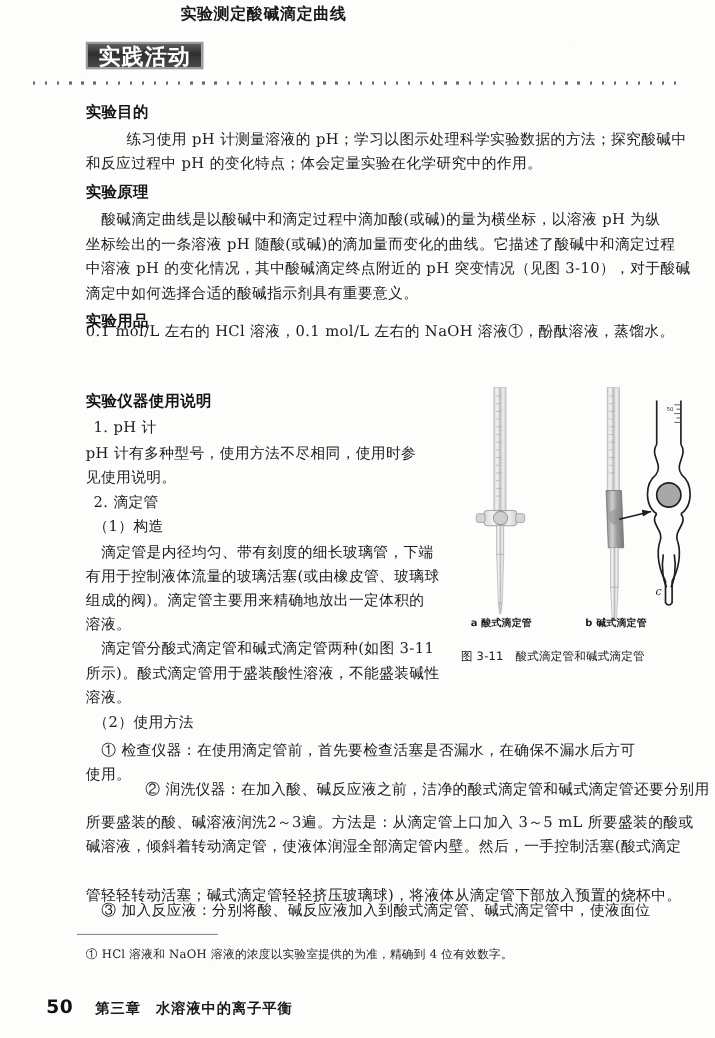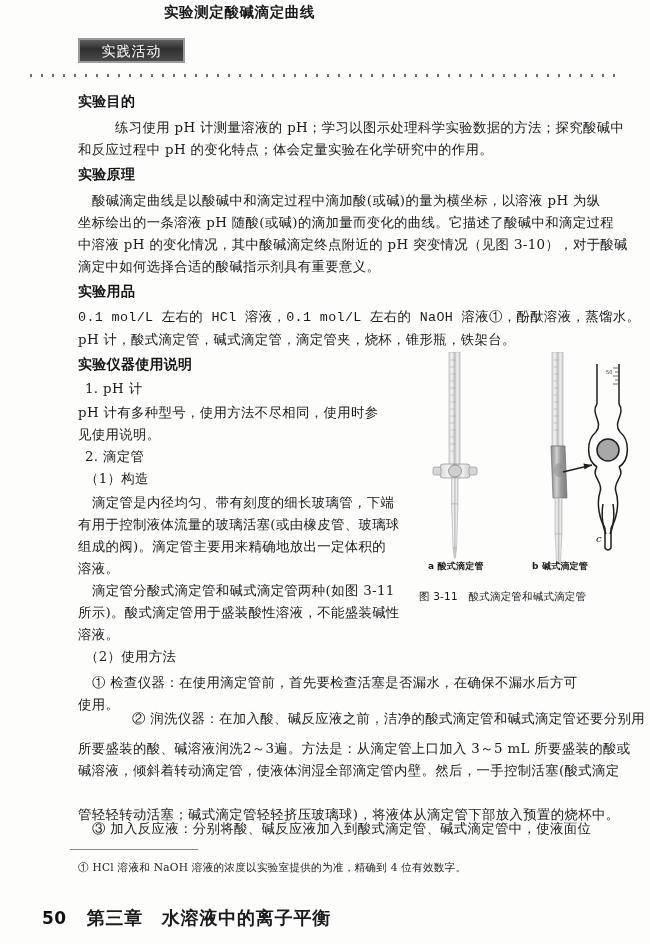--- a/index.html
+++ b/index.html
@@ -51,22 +51,22 @@
     background: linear-gradient(180deg, #5e5e5e 0%, #2f2f2f 42%, #4a4a4a 100%);
     border: 2px solid #9a9a9a;
     box-sizing: border-box;
     display: flex;
     align-items: center;
     justify-content: center;
   }
   .banner-text {
     color: #ffffff;
     font-family: "DejaVu Sans", "Liberation Sans", sans-serif;
-    font-weight: normal;
-    font-size: 14px;
+    font-weight: bold;
+    font-size: 20px;
     letter-spacing: 1px;
     line-height: 1;
   }
   .header-title {
     position: absolute;
     left: 164px;
     top: 3px;
     font-family: "DejaVu Sans", "Liberation Sans", sans-serif;
     font-weight: bold;
     font-size: 14.5px;
@@ -189,21 +189,21 @@
   .page-num {
     font-family: "DejaVu Sans", "Liberation Sans", sans-serif;
     font-weight: bold;
     font-size: 17px;
     color: #111111;
     letter-spacing: 0.5px;
   }
   .footer-chapter {
     font-family: "DejaVu Sans", "Liberation Sans", sans-serif;
     font-weight: bold;
-    font-size: 18px;
+    font-size: 13px;
     color: #1a1a1a;
     letter-spacing: 0.8px;
   }
 </style>
 </head>
 <body>
 
 <div class="page-scan"></div>
 
 <div class="content">
@@ -220,22 +220,21 @@
   <div class="para" style="left:92px; top:117px;margin-left:23px;">练习使用 pH 计测量溶液的 pH；学习以图示处理科学实验数据的方法；探究酸碱中</div>
   <div class="para" style="left:78px; top:139px;">和反应过程中 pH 的变化特点；体会定量实验在化学研究中的作用。</div>
 
   <div class="sec-head" style="left:78px; top:166px;">实验原理</div>
   <div class="para" style="left:92px; top:190px;">酸碱滴定曲线是以酸碱中和滴定过程中滴加酸(或碱)的量为横坐标，以溶液 pH 为纵</div>
   <div class="para" style="left:78px; top:212px;">坐标绘出的一条溶液 pH 随酸(或碱)的滴加量而变化的曲线。它描述了酸碱中和滴定过程</div>
   <div class="para" style="left:78px; top:234px;">中溶液 pH 的变化情况，其中酸碱滴定终点附近的 pH 突变情况（见图 3-10），对于酸碱</div>
   <div class="para" style="left:78px; top:256px;font-family:Liberation Serif, serif;">滴定中如何选择合适的酸碱指示剂具有重要意义。</div>
 
   <div class="sec-head" style="left:78px; top:283px;">实验用品</div>
-  <div class="para" style="left:78px; top:307px;font-family:Liberation Mono, monospace;">0.1 mol/L 左右的 HCl 溶液，0.1 mol/L 左右的 NaOH 溶液①，酚酞溶液，蒸馏水。</div>
-  <div class="para" style="left:78px; top:329px;">pH 计，酸式滴定管，碱式滴定管，滴定管夹，烧杯，锥形瓶，铁架台。</div>
+  <div class="para" style="left:78px; top:291px;">0.1 mol/L 左右的 HCl 溶液，0.1 mol/L 左右的 NaOH 溶液①，酚酞溶液，蒸馏水。</div>
 
   <div class="sec-head" style="left:78px; top:356px;">实验仪器使用说明</div>
 
   <div class="num-head" style="left:85px; top:380px;">1. pH 计</div>
   <div class="para" style="left:78px; top:402px;">pH 计有多种型号，使用方法不尽相同，使用时参</div>
   <div class="para" style="left:78px; top:424px;">见使用说明。</div>
 
   <div class="num-head" style="left:85px; top:448px;">2. 滴定管</div>
   <div class="num-head" style="left:85px; top:470px;">（1）构造</div>
 

